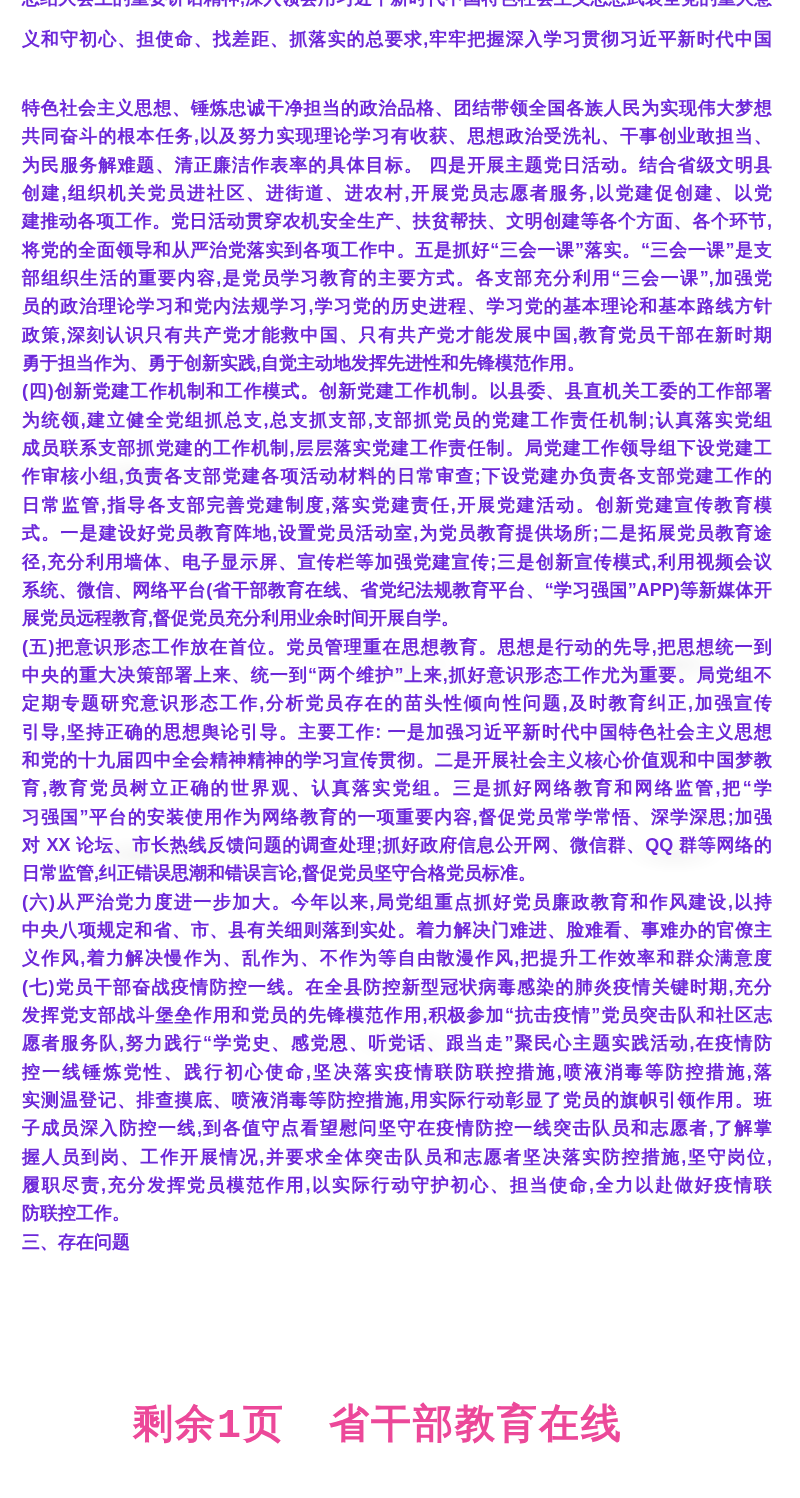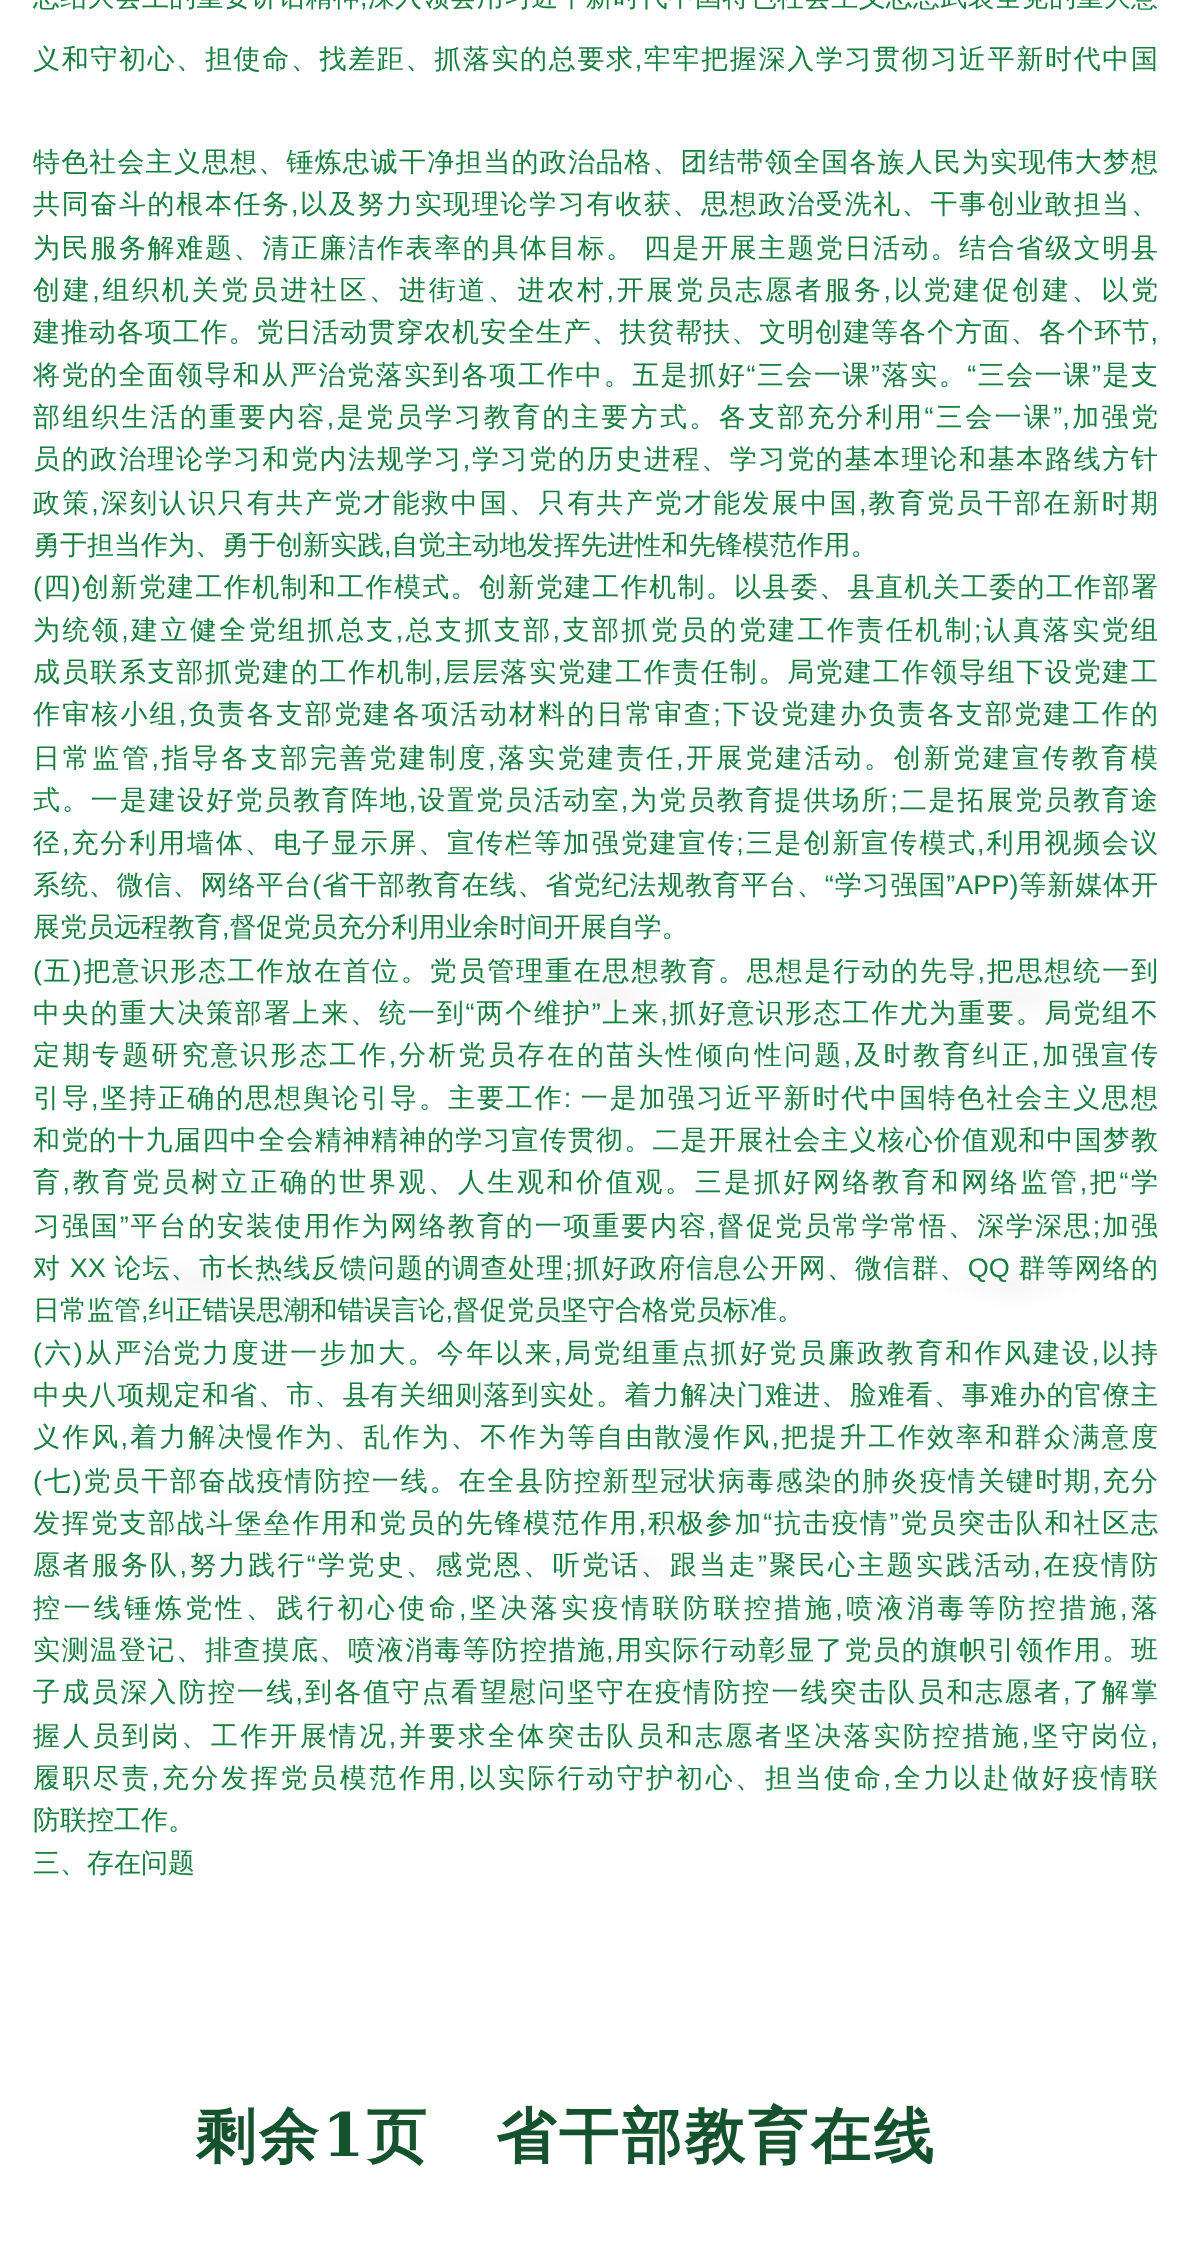--- a/index.html
+++ b/index.html
@@ -21,25 +21,26 @@
     top:380px;left:0;right:0;height:760px;
     background-image:radial-gradient(ellipse 70px 26px at center, rgba(0,0,0,0.035), rgba(0,0,0,0) 70%);
     background-size:270px 190px;
     pointer-events:none;
   }
   .textline{
     position:relative;
     height:28.35px;
     line-height:28.35px;
     font-size:18px;
-    color:#15803d;
+    color:#6d28d9;
     text-align:justify;
     text-align-last:justify;
     text-justify:inter-character;
     overflow:visible;
+    font-weight:bold;
   }
   .textline.last{
     text-align:center;
     text-align-last:left;
   }
   .topline{
     position:absolute;
     left:22px;
     width:750px;
   }
@@ -98,37 +99,37 @@
       <div class="textline">日常监管,指导各支部完善党建制度,落实党建责任,开展党建活动。创新党建宣传教育模</div>
       <div class="textline">式。一是建设好党员教育阵地,设置党员活动室,为党员教育提供场所;二是拓展党员教育途</div>
       <div class="textline">径,充分利用墙体、电子显示屏、宣传栏等加强党建宣传;三是创新宣传模式,利用视频会议</div>
       <div class="textline">系统、微信、网络平台(省干部教育在线、省党纪法规教育平台、“学习强国”APP)等新媒体开</div>
       <div class="textline last">展党员远程教育,督促党员充分利用业余时间开展自学。</div>
       <div class="textline">(五)把意识形态工作放在首位。党员管理重在思想教育。思想是行动的先导,把思想统一到</div>
       <div class="textline">中央的重大决策部署上来、统一到“两个维护”上来,抓好意识形态工作尤为重要。局党组不</div>
       <div class="textline">定期专题研究意识形态工作,分析党员存在的苗头性倾向性问题,及时教育纠正,加强宣传</div>
       <div class="textline">引导,坚持正确的思想舆论引导。主要工作: 一是加强习近平新时代中国特色社会主义思想</div>
       <div class="textline">和党的十九届四中全会精神精神的学习宣传贯彻。二是开展社会主义核心价值观和中国梦教</div>
-      <div class="textline">育,教育党员树立正确的世界观、人生观和价值观。三是抓好网络教育和网络监管,把“学</div>
+      <div class="textline">育,教育党员树立正确的世界观、认真落实党组。三是抓好网络教育和网络监管,把“学</div>
       <div class="textline">习强国”平台的安装使用作为网络教育的一项重要内容,督促党员常学常悟、深学深思;加强</div>
       <div class="textline">对 XX 论坛、市长热线反馈问题的调查处理;抓好政府信息公开网、微信群、QQ 群等网络的</div>
       <div class="textline last">日常监管,纠正错误思潮和错误言论,督促党员坚守合格党员标准。</div>
       <div class="textline">(六)从严治党力度进一步加大。今年以来,局党组重点抓好党员廉政教育和作风建设,以持</div>
       <div class="textline">中央八项规定和省、市、县有关细则落到实处。着力解决门难进、脸难看、事难办的官僚主</div>
       <div class="textline">义作风,着力解决慢作为、乱作为、不作为等自由散漫作风,把提升工作效率和群众满意度</div>
       <div class="textline">(七)党员干部奋战疫情防控一线。在全县防控新型冠状病毒感染的肺炎疫情关键时期,充分</div>
       <div class="textline">发挥党支部战斗堡垒作用和党员的先锋模范作用,积极参加“抗击疫情”党员突击队和社区志</div>
       <div class="textline">愿者服务队,努力践行“学党史、感党恩、听党话、跟当走”聚民心主题实践活动,在疫情防</div>
       <div class="textline">控一线锤炼党性、践行初心使命,坚决落实疫情联防联控措施,喷液消毒等防控措施,落</div>
       <div class="textline">实测温登记、排查摸底、喷液消毒等防控措施,用实际行动彰显了党员的旗帜引领作用。班</div>
       <div class="textline">子成员深入防控一线,到各值守点看望慰问坚守在疫情防控一线突击队员和志愿者,了解掌</div>
       <div class="textline">握人员到岗、工作开展情况,并要求全体突击队员和志愿者坚决落实防控措施,坚守岗位,</div>
       <div class="textline">履职尽责,充分发挥党员模范作用,以实际行动守护初心、担当使命,全力以赴做好疫情联</div>
       <div class="textline last">防联控工作。</div>
       <div class="textline last">三、存在问题</div>
     </div>
 
-  <div class="footer-banner" style="color: #14532d;">
+  <div class="footer-banner" style="color: #ec4899; font-family: Liberation Mono, monospace;">
     <span>剩余1页</span>
     <span class="hint">省干部教育在线</span>
   </div>
 
 </div>
 
 </body></html>

